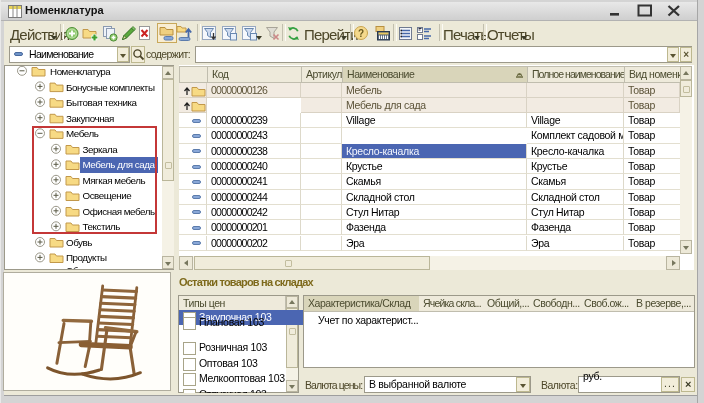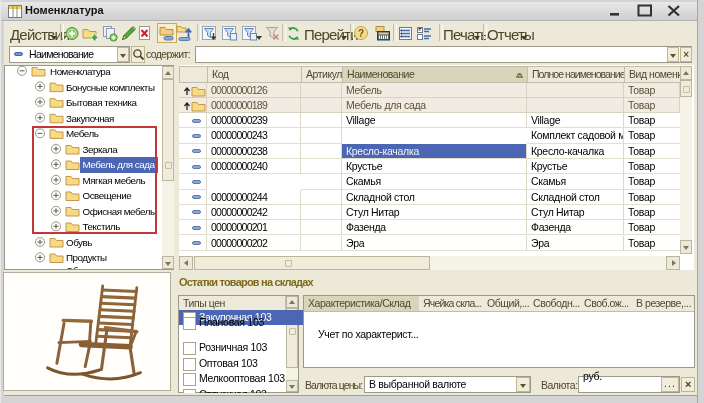--- a/index.html
+++ b/index.html
@@ -354,21 +354,20 @@
     <div class="gc c2"></div>
     <div class="gc c3">Мебель</div>
     <div class="gc c4"></div>
     <div class="gc c5">Товар</div>
   </div>
 <div class="grow grp" style="top:97.8px;">
     <div class="gc c0"><svg width="28" height="15">
         <path d="M8 12 V6 M5.5 8 L8 5 L10.5 8" stroke="#222" stroke-width="1.3" fill="none"></path>
         <path d="M13 4.5 L18 4.5 L19.5 6.5 L26 6.5 L26 13 L13 13 Z" fill="#f7da84" stroke="#c2984a"></path>
       </svg></div>
-    <div class="gc c1 code">00000000189</div>
     <div class="gc c2"></div>
     <div class="gc c3">Мебель для сада</div>
     <div class="gc c4"></div>
     <div class="gc c5">Товар</div>
   </div>
 <div class="grow" style="top:113.1px;">
     <div class="gc c0">
       <span class="idash"></span>
     </div>
     <div class="gc c1 code">00000000239</div>
@@ -403,20 +402,21 @@
     <div class="gc c1 code">00000000240</div>
     <div class="gc c2"></div>
     <div class="gc c3">Крустье</div>
     <div class="gc c4">Крустье</div>
     <div class="gc c5">Товар</div>
   </div>
 <div class="grow" style="top:174.3px;">
     <div class="gc c0">
       <span class="idash"></span>
     </div>
+    <div class="gc c1 code">00000000241</div>
     <div class="gc c2"></div>
     <div class="gc c3">Скамья</div>
     <div class="gc c4">Скамья</div>
     <div class="gc c5">Товар</div>
   </div>
 <div class="grow" style="top:189.6px;">
     <div class="gc c0">
       <span class="idash"></span>
     </div>
     <div class="gc c1 code">00000000244</div>
@@ -551,21 +551,21 @@
     <span class="ptxt">Отпускная 103</span>
   </div>
 
 <div class="abs" id="ptable"></div>
 <div class="abs phead" style="left:304px;top:296px;width:116px;background:#d9d5ba;">Характеристика/Склад</div>
 <div class="abs phead" style="left:419px;top:296px;width:65px;letter-spacing:-0.8px;">Ячейка скла...</div>
 <div class="abs phead" style="left:483px;top:296px;width:47px;">Общий,...</div>
 <div class="abs phead" style="left:529px;top:296px;width:52px;">Свободн...</div>
 <div class="abs phead" style="left:580px;top:296px;width:53px;">Своб.ож...</div>
 <div class="abs phead" style="left:632px;top:296px;width:62px;border-right:none;">В резерве,...</div>
-<div class="abs" style="left:318px;top:328px;color:#000;">Учет по характерист...</div>
+<div class="abs" style="left:318px;top:314px;color:#000;">Учет по характерист...</div>
 
 <div class="abs lbl" style="left:305px;top:379px;letter-spacing:-0.9px;">Валюта цены:</div>
 <div class="abs field" style="left:364px;top:376px;width:167px;height:17px;"></div>
 <div class="abs" style="left:369px;top:378px;">В выбранной валюте</div>
 <div class="abs fbtn" style="left:516px;top:377px;width:14px;height:15px;"><span class="caret" style="margin-top:5px;border-top-color:#5a5432;"></span></div>
 <div class="abs lbl" style="left:541px;top:379px;letter-spacing:-0.5px;">Валюта:</div>
 <div class="abs field" style="left:578px;top:376px;width:102px;height:17px;"></div>
 <div class="abs" style="left:583px;top:370px;">руб.</div>
 <div class="abs fbtn" style="left:661px;top:377px;width:18px;height:15px;letter-spacing:1px;color:#3a3a24;line-height:11px;">...</div>
 <div class="abs fbtn" style="left:681px;top:377px;width:14px;height:15px;color:#3a3a24;font-weight:bold;line-height:13px;font-size:11px;">×</div>

